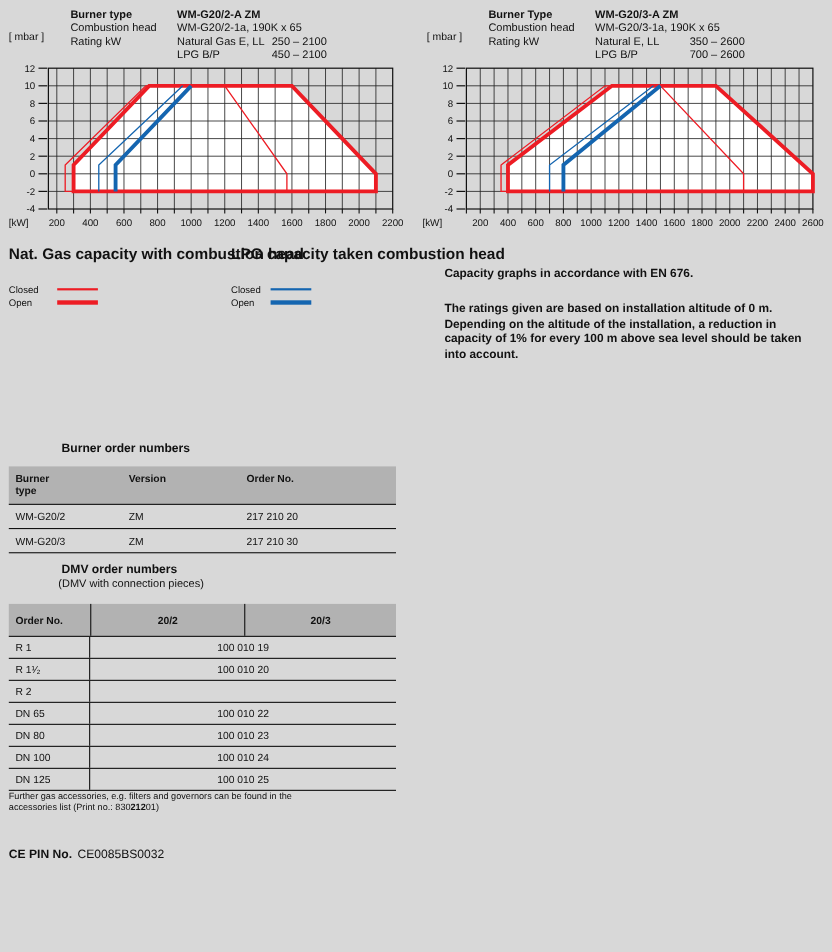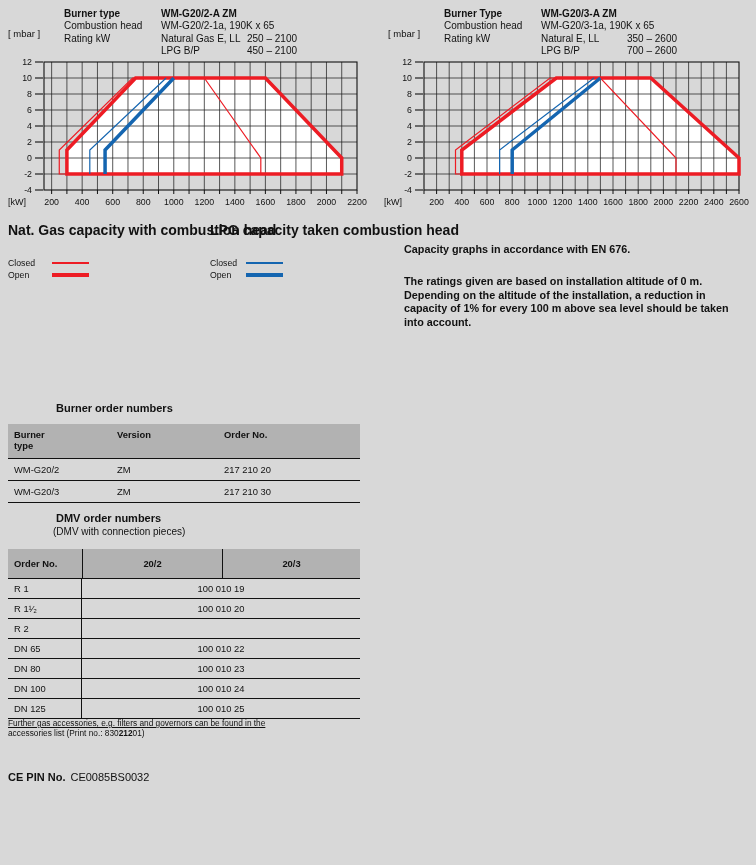--- a/index.html
+++ b/index.html
@@ -380,19 +380,19 @@
     <div class="c1">DN 100</div>
     <div class="c2">100 010 24</div>
   </div>
   <div class="t2-row">
     <div class="c1">DN 125</div>
     <div class="c2">100 010 25</div>
   </div>
 </div>
 
 <div class="abs footnote" style="left:8px;top:718px;">
-  <span style="display:block;text-decoration:underline;">Further gas accessories, e.g. filters and governors can be found in the</span>
+  <span style="display:block;">Further gas accessories, e.g. filters and governors can be found in the</span>
   <span>accessories list (Print no.: 830</span><b>212</b><span>01)</span>
 </div>
 
 <div class="abs ce-line" style="left:8px;top:771px;">
   <span class="b">CE PIN No.</span><span class="val">CE0085BS0032</span>
 </div>
 
 </body></html>

